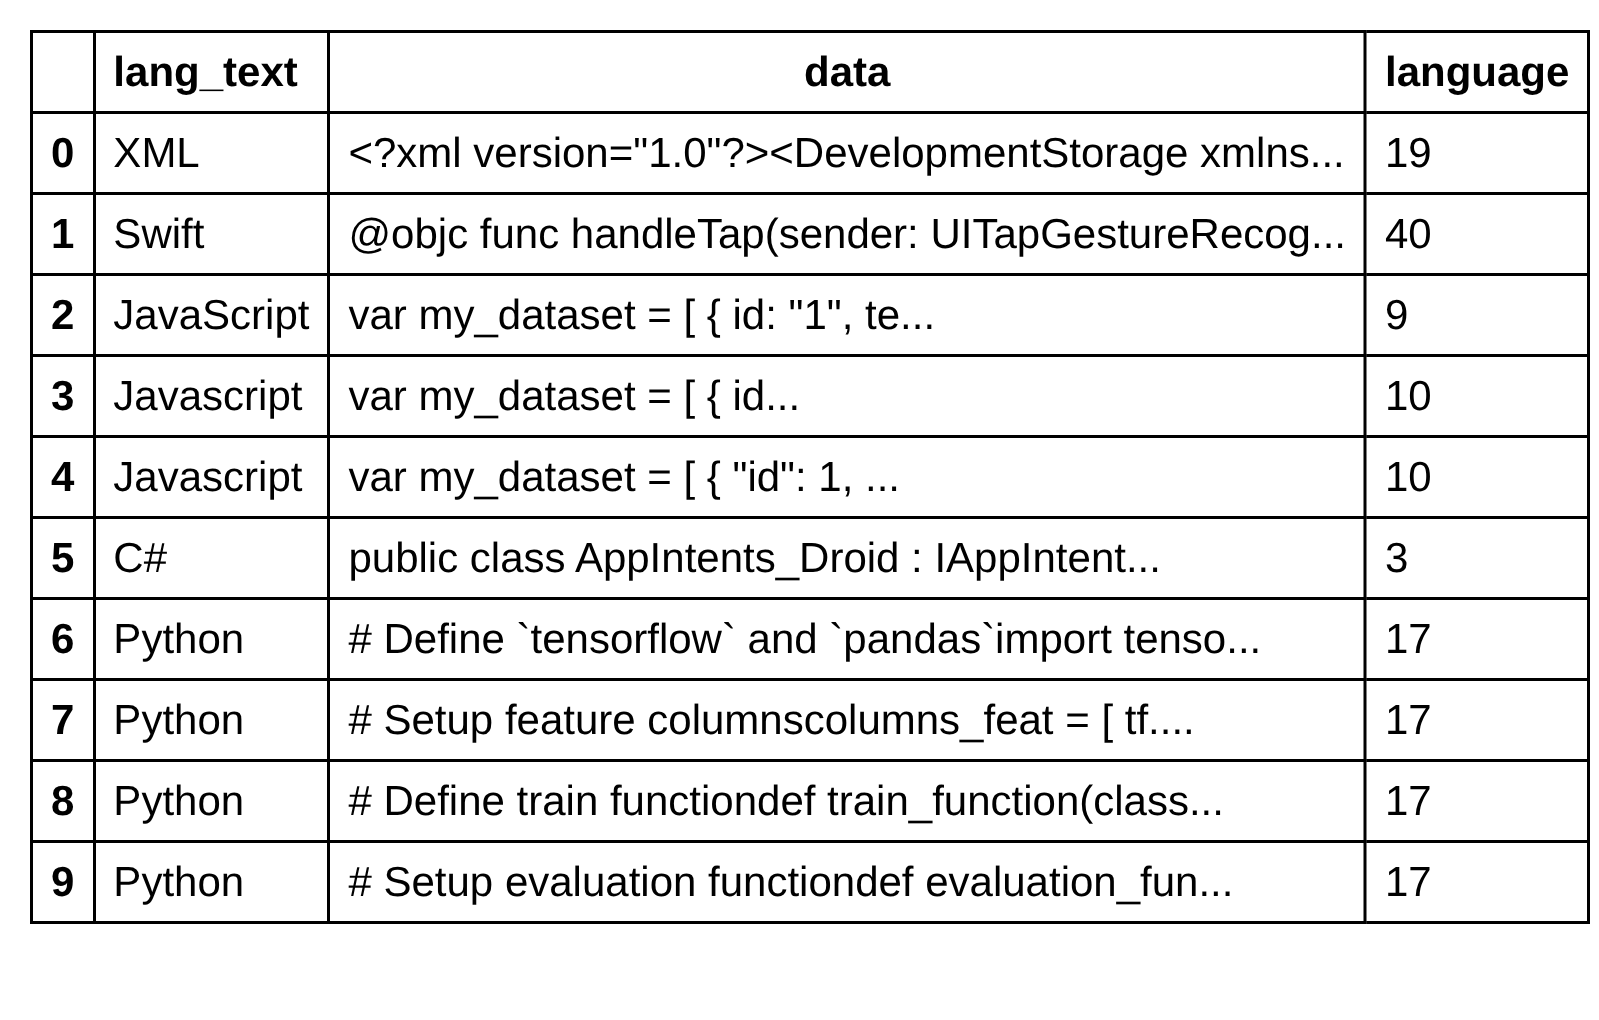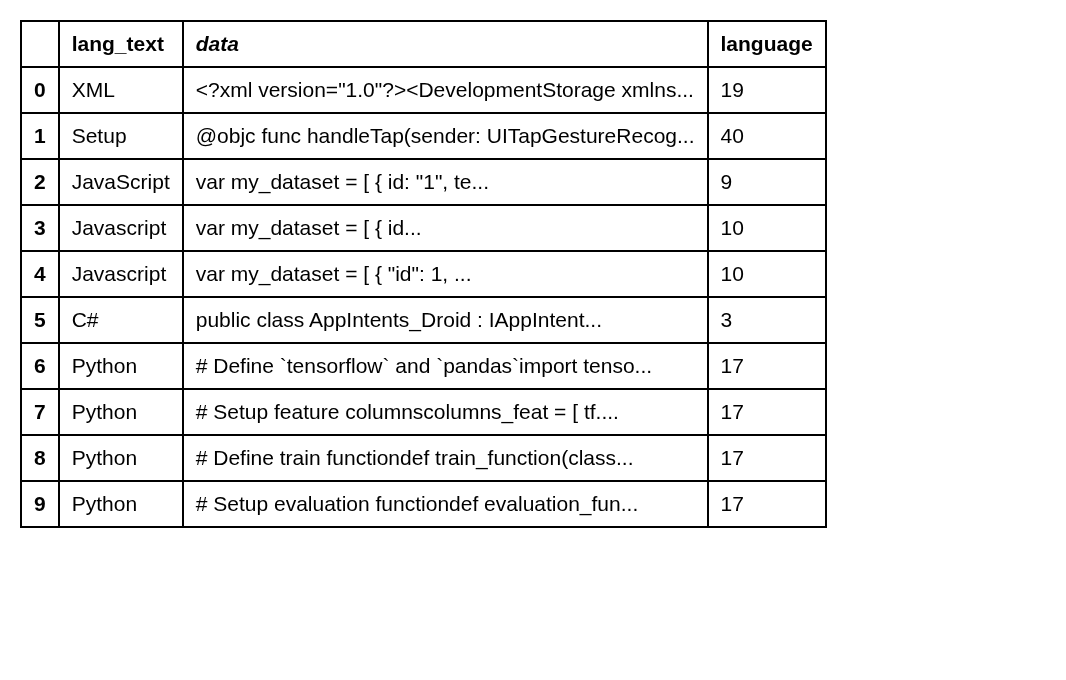--- a/index.html
+++ b/index.html
@@ -7,43 +7,42 @@
       margin: 0;
       padding: 0;
     }
     body {
       font-family: "Helvetica Neue", Helvetica, Arial, sans-serif;
       background: #fff;
       padding: 20px;
     }
     table {
       border-collapse: collapse;
-      font-size: 21px;
+      font-size: 28px;
       color: #000;
       padding-left: 14px;
     }
     th, td {
       border: 2px solid #000;
       padding: 10px 12px;
       text-align: left;
       white-space: nowrap;
     }
     th {
       font-weight: 700;
     }
     th.corner {
       
     }
     th.idx, td.idx {
       font-weight: 700;
       text-align: left;
     }
     th.right-align {
-      text-align: left;
-      font-style: italic;
+      text-align: center;
     }
     td {
       font-weight: 400;
     }
   </style>
 </head>
 <body>
 
 <table>
   <thead>
@@ -56,21 +55,21 @@
   </thead>
   <tbody>
     <tr>
       <th class="idx">0</th>
       <td>XML</td>
       <td>&lt;?xml version="1.0"?&gt;&lt;DevelopmentStorage xmlns...</td>
       <td>19</td>
     </tr>
     <tr>
       <th class="idx">1</th>
-      <td>Setup</td>
+      <td>Swift</td>
       <td>@objc func handleTap(sender: UITapGestureRecog...</td>
       <td>40</td>
     </tr>
     <tr>
       <th class="idx">2</th>
       <td>JavaScript</td>
       <td>var my_dataset = [ { id: "1", te...</td>
       <td>9</td>
     </tr>
     <tr>

